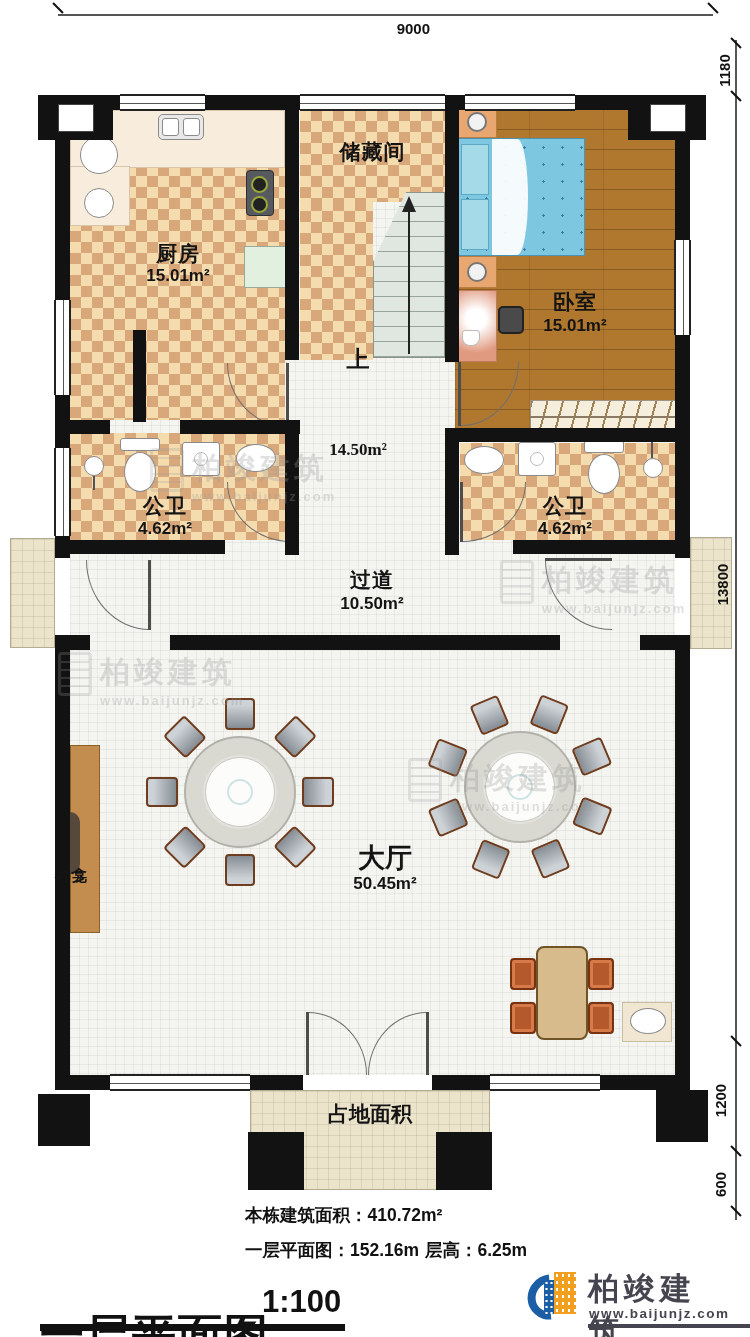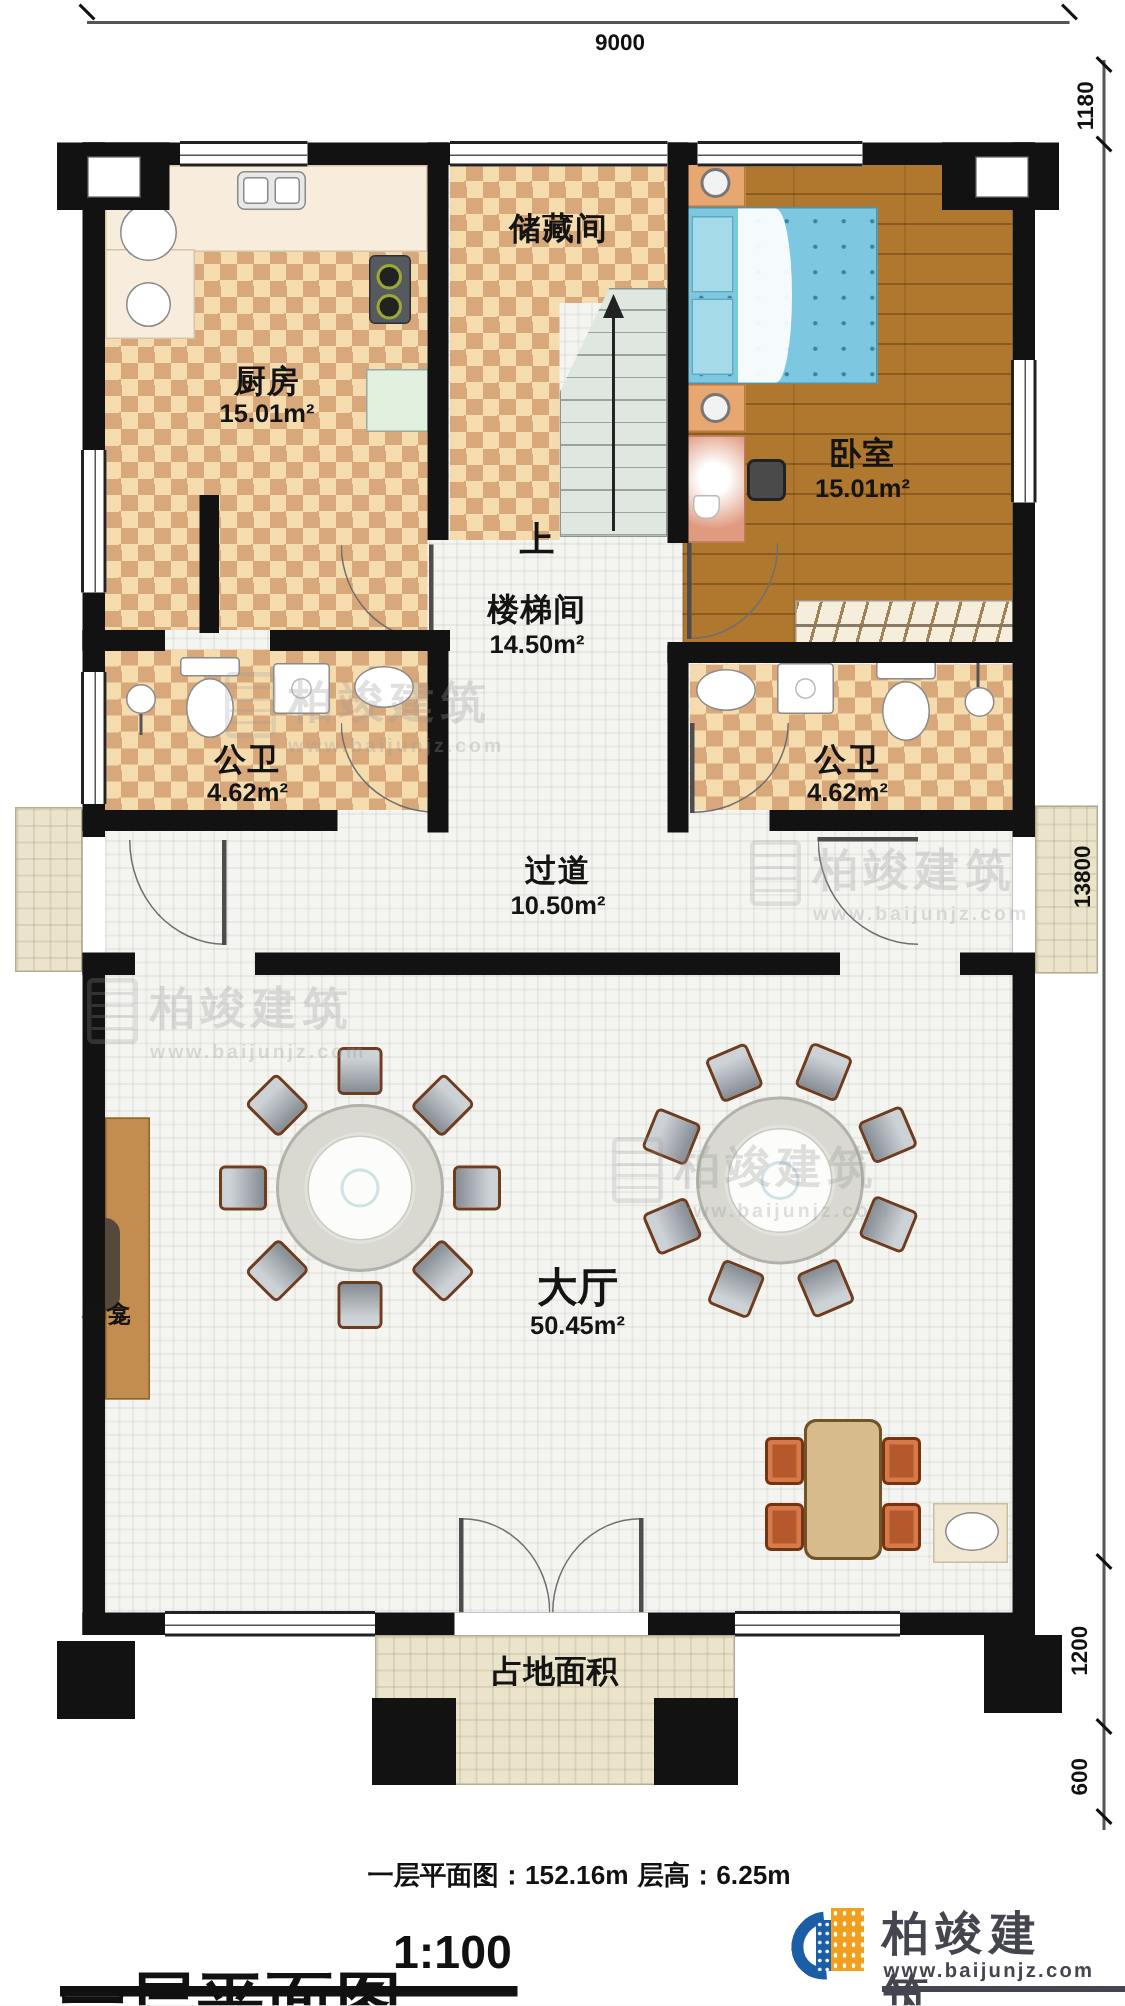--- a/index.html
+++ b/index.html
@@ -193,22 +193,21 @@
   <div class="furn" style="left:457px;top:256px;width:40px;height:32px;background:#e8a671;border:1.5px solid #b97c3f;"></div>
   <div class="furn" style="left:467px;top:262px;width:20px;height:20px;background:#f2f2f2;border:2px solid #777;border-radius:50%;"></div>
   <div class="furn" style="left:455px;top:290px;width:42px;height:72px;background:radial-gradient(circle at 50% 40%, #fff 0 10px, #e09a80 34px);border:1px solid #c07a5c;"></div>
   <div class="furn" style="left:462px;top:330px;width:18px;height:16px;background:#fff;border:1px solid #bbb;border-radius:3px 3px 8px 8px;"></div>
   <div class="furn" style="left:498px;top:306px;width:26px;height:28px;background:#4a4a4a;border:2px solid #222;border-radius:5px;"></div>
   <div class="furn" style="left:530px;top:400px;width:146px;height:34px;background:#f6eedd;border:1.5px solid #a09484;background-image:repeating-linear-gradient(105deg, rgba(130,95,40,.75) 0 2px, transparent 2px 15px);"></div>
   <div class="furn" style="left:530px;top:416px;width:146px;height:1.5px;background:#8a7a64;"></div>
   <div class="lab rname" style="left:520px;top:288px;width:110px;">卧室</div>
   <div class="lab rarea" style="left:520px;top:316px;width:110px;">15.01m²</div>
 
-  <div class="lab rname" style="left:283px;top:392px;width:150px;">楼梯间</div>
-  <div class="lab rarea" style="left:283px;top:420px;width:150px;">14.50m²</div>
+  <div class="lab rarea" style="left:283px;top:440px;width:150px;font-family:Liberation Serif, serif;">14.50m²</div>
 
   <div class="fixture" style="left:84px;top:456px;width:20px;height:20px;border-radius:50%;"></div>
   <div class="furn" style="left:93px;top:476px;width:2px;height:14px;background:#555;"></div>
   <div class="fixture" style="left:120px;top:438px;width:40px;height:13px;border-radius:3px;"></div>
   <div class="fixture" style="left:124px;top:452px;width:32px;height:40px;border-radius:50%;"></div>
   <div class="fixture" style="left:182px;top:442px;width:38px;height:34px;border-radius:3px;"></div>
   <div class="fixture" style="left:194px;top:452px;width:14px;height:14px;border-radius:50%;border-color:#bbb;"></div>
   <div class="fixture" style="left:236px;top:444px;width:40px;height:28px;border-radius:50%;"></div>
   <div class="lab rname" style="left:115px;top:492px;width:100px;">公卫</div>
   <div class="lab rarea" style="left:115px;top:519px;width:100px;">4.62m²</div>
@@ -294,20 +293,23 @@
     </div>
   </div>
   <div class="wm" style="left:408px;top:758px;">
     <div class="wm-glyph"></div>
     <div>
       <div class="wm-name">柏竣建筑</div>
       <div class="wm-url">www.baijunjz.com</div>
     </div>
   </div>
 
+  <div class="footer-stat" style="left:245px;top:1203px;">
+    <span>本栋建筑面积：</span><span>410.72m²</span>
+  </div>
   <div class="footer-stat" style="left:245px;top:1238px;">
     <span>一层平面图：</span><span>152.16m</span>
   </div>
   <div class="footer-stat" style="left:425px;top:1238px;">
     <span>层高：</span><span>6.25m</span>
   </div>
 
   <div class="abs" style="left:40px;top:1306px;font-size:44px;font-weight:700;color:#111;letter-spacing:2px;z-index:50;">一层平面图</div>
   <div class="abs" style="left:262px;top:1284px;font-size:31px;font-weight:600;color:#111;z-index:50;">1:100</div>
   <div class="abs" style="left:40px;top:1324px;width:305px;height:7px;background:#111;z-index:50;"></div>

